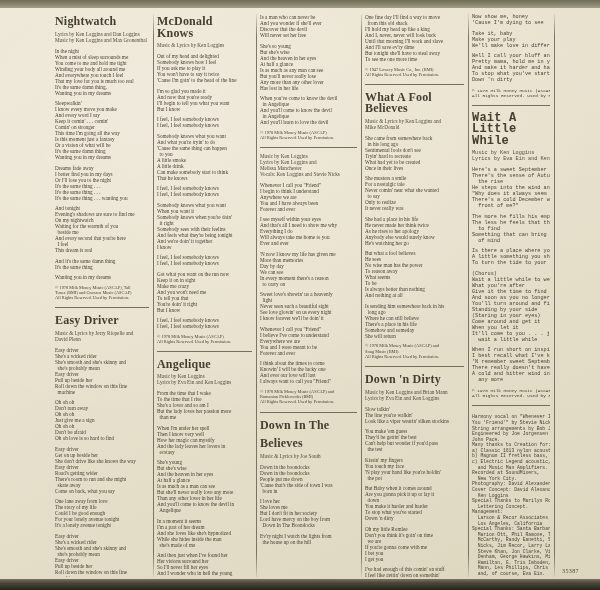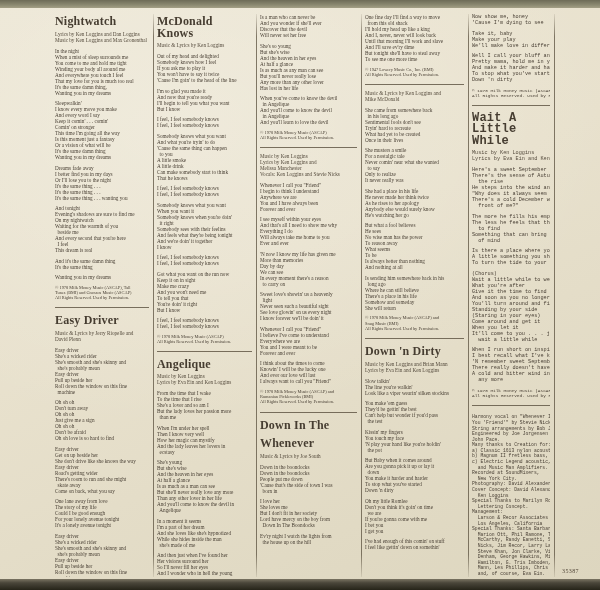--- a/index.html
+++ b/index.html
@@ -357,21 +357,21 @@
             <div class="ln">I always want to call you "Friend"</div>
           </div>
           <div class="block copyright">
             <div class="ln">© 1978 Milk Money Music (ASCAP) and</div>
             <div class="ln">Rumanian Pickleworks (BMI)</div>
             <div class="ln">All Rights Reserved. Used by Permission.</div>
           </div>
           <div class="rule"></div>
           <div class="block">
             <div class="title">Down In The</div>
-            <div class="title">Whenever</div>
+            <div class="title">Believes</div>
           </div>
           <div class="block credits">
             <div class="ln">Music &amp; Lyrics by Joe South</div>
           </div>
           <div class="block stanza">
             <div class="ln">Down in the boondocks</div>
             <div class="ln">Down in the boondocks</div>
             <div class="ln">People put me down</div>
             <div class="ln">'Cause that's the side of town I was</div>
             <div class="ln">  born in</div>
@@ -398,20 +398,23 @@
             <div class="ln">Until that morning I'll work and slave</div>
             <div class="ln">And I'll save ev'ry dime</div>
             <div class="ln">But tonight she'll have to steal away</div>
             <div class="ln">To see me one more time</div>
           </div>
           <div class="block copyright">
             <div class="ln">© 1947 Lowery Music Co., Inc. (BMI)</div>
             <div class="ln">All Rights Reserved. Used by Permission.</div>
           </div>
           <div class="rule"></div>
+          <div class="block">
+            <div class="title">What A Fool Believes</div>
+          </div>
           <div class="block credits">
             <div class="ln">Music &amp; Lyrics by Ken Loggins and</div>
             <div class="ln">Mike McDonald</div>
           </div>
           <div class="block stanza">
             <div class="ln">She came from somewhere back</div>
             <div class="ln">  in his long ago</div>
             <div class="ln">Sentimental fools don't see</div>
             <div class="ln">Tryin' hard to recreate</div>
             <div class="ln">What had yet to be created</div>

